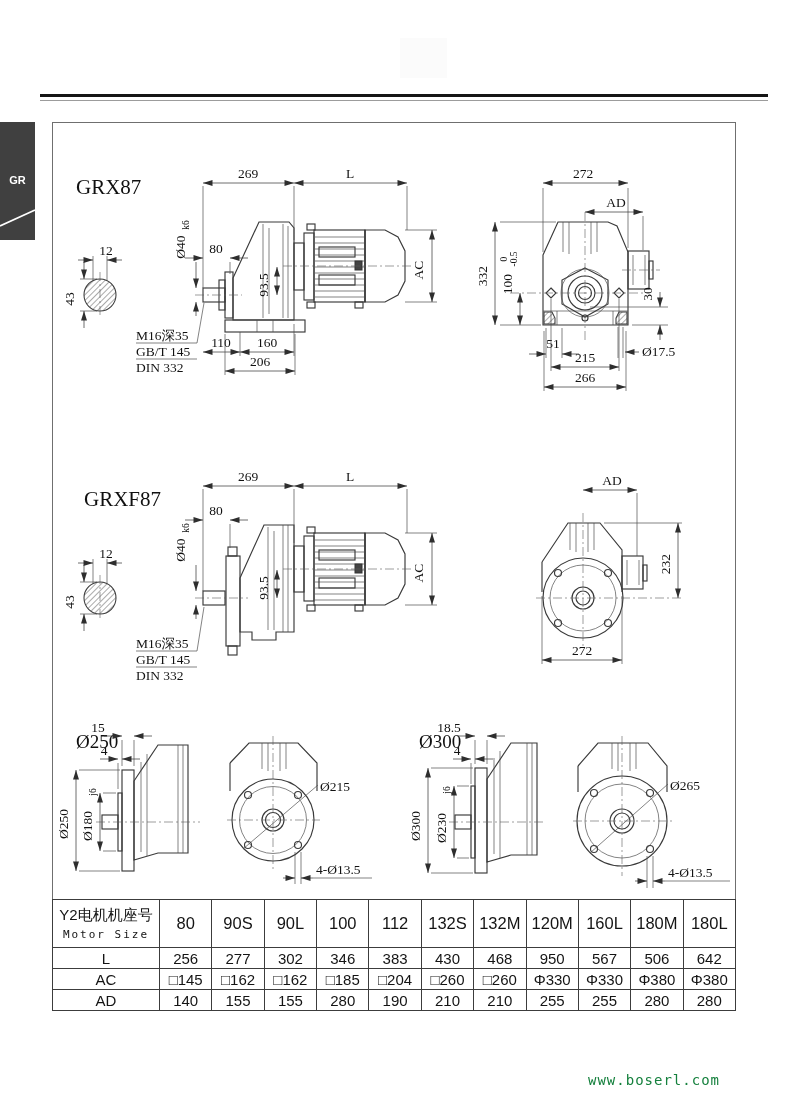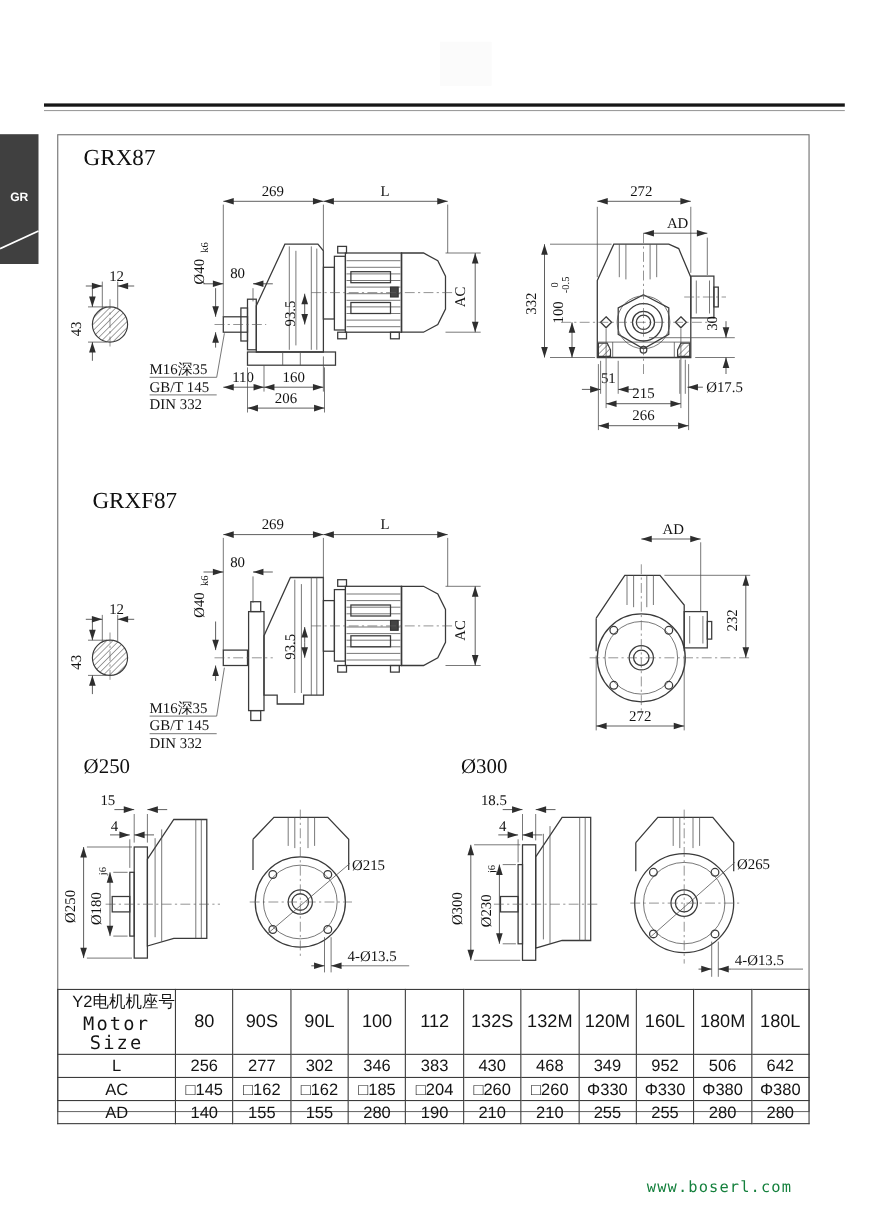--- a/index.html
+++ b/index.html
@@ -6,21 +6,21 @@
   #page{position:relative;width:800px;height:1108px;background:#ffffff;overflow:hidden;
         font-family:"Liberation Serif",serif;}
   .rule1{position:absolute;left:40px;top:94px;width:728px;height:3px;background:#161616;}
   .rule2{position:absolute;left:40px;top:100px;width:728px;height:1px;background:#9c9c9c;}
   #watermark{position:absolute;left:400px;top:38px;width:47px;height:40px;background:#fbfbfb;}
   #side-tab{position:absolute;left:0;top:122px;width:35px;height:118px;background:#404040;}
   #side-tab .gr{position:absolute;left:0;top:52px;width:35px;text-align:center;
         color:#ffffff;font-family:"Liberation Sans",sans-serif;font-size:11px;font-weight:bold;}
   #frame{position:absolute;left:52px;top:122px;width:684px;height:889px;
         border:1px solid #6f6f6f;box-sizing:border-box;}
-  .title{position:absolute;color:#101010;font-family:"Liberation Serif",serif;white-space:nowrap;}
+  .title{position:absolute;color:#101010;font-family:"Liberation Serif",serif;white-space:nowrap;margin-top:44px;}
   #t-grx87{left:76px;top:131px;font-size:21px;}
   #t-grxf87{left:84px;top:443px;font-size:21px;}
   #t-f250{left:76px;top:687px;font-size:19px;}
   #t-f300{left:419px;top:687px;font-size:19px;}
   svg{position:absolute;overflow:visible;}
   .ol{fill:none;stroke:#3a3a3a;stroke-width:1.15;stroke-linejoin:miter;}
   .tl{fill:none;stroke:#4f4f4f;stroke-width:0.7;}
   .dl{fill:none;stroke:#3d3d3d;stroke-width:0.75;}
   .cl{fill:none;stroke:#5c5c5c;stroke-width:0.6;stroke-dasharray:9 3 2 3;}
   .ht{stroke:#3a3a3a;stroke-width:1.05;}
@@ -29,22 +29,22 @@
   text.a{text-anchor:start;}
   #motor-table{position:absolute;left:52px;top:899px;width:684px;height:112px;
         border-collapse:collapse;table-layout:fixed;}
   #motor-table th,#motor-table td{border:1.2px solid #3c3c3c;text-align:center;padding:0;
         font-family:"Liberation Sans",sans-serif;font-weight:normal;color:#141414;}
   #motor-table tr.hd{height:48px;}
   #motor-table tr.dr{height:21px;}
   #motor-table th{font-size:16.5px;}
   #motor-table td{font-size:15px;}
   #motor-table .lblcol{width:107px;}
-  .hd-cn{font-size:15px;line-height:22px;font-family:"Liberation Sans",sans-serif;text-align:right;}
-  .hd-en{font-size:17px;line-height:18px;font-family:"DejaVu Sans Mono",monospace;letter-spacing:2px;}
+  .hd-cn{font-size:15px;line-height:22px;font-family:"Liberation Sans",sans-serif;}
+  .hd-en{font-size:11px;line-height:18px;font-family:"DejaVu Sans Mono",monospace;letter-spacing:2px;}
   #footer-url{position:absolute;left:588px;top:1072px;width:170px;
         font-family:"DejaVu Sans Mono",monospace;font-size:14px;color:#15803d;letter-spacing:1px;}
 </style>
 </head>
 <body>
 
 <div id="page">
 
   <div id="watermark"></div>
   <div class="rule1"></div>
@@ -529,22 +529,22 @@
     </tr>
     <tr class="dr">
       <td>L</td>
       <td>256</td>
       <td>277</td>
       <td>302</td>
       <td>346</td>
       <td>383</td>
       <td>430</td>
       <td>468</td>
-      <td>349</td>
-      <td>952</td>
+      <td>950</td>
+      <td>567</td>
       <td>506</td>
       <td>642</td>
     </tr>
     <tr class="dr">
       <td>AC</td>
       <td>□145</td>
       <td>□162</td>
       <td>□162</td>
       <td>□185</td>
       <td>□204</td>

